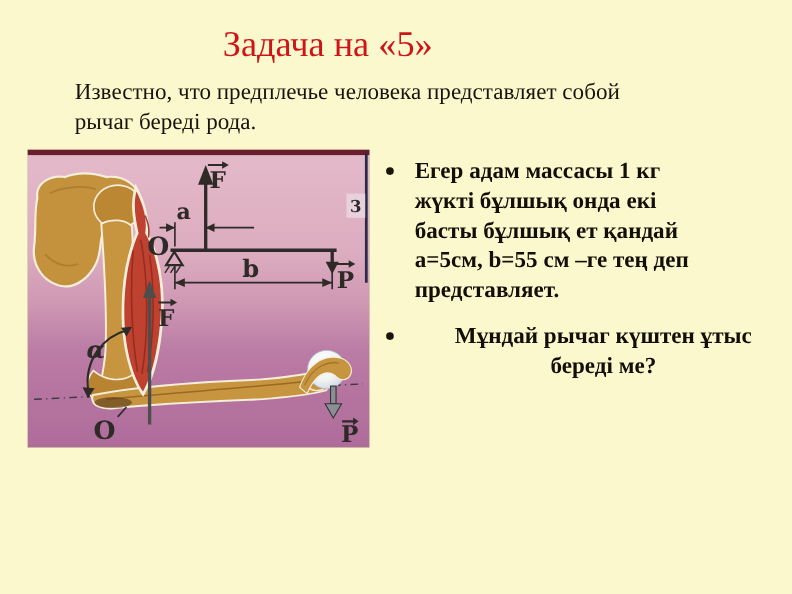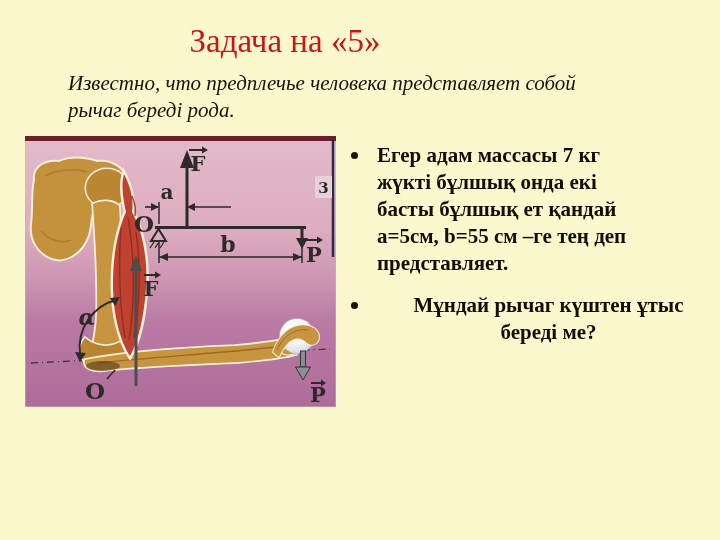--- a/index.html
+++ b/index.html
@@ -5,27 +5,27 @@
   html,body{margin:0;padding:0;}
   body{width:720px;height:540px;overflow:hidden;}
   .slide{
     position:relative;width:720px;height:540px;
     background:#FBF8CD;
     font-family:"Liberation Serif", serif;
   }
   .title{
     position:absolute;left:0;top:22px;width:570px;
     text-align:center;font-size:33px;line-height:38px;
-    color:#CF1418;white-space:nowrap;
+    color:#CF1418;white-space:nowrap;padding-left:13px;
   }
   .subtitle{
     position:absolute;left:68px;top:70px;width:600px;
     font-size:21px;line-height:27px;color:#17120a;
   }
-  .subtitle div{white-space:nowrap;font-style:italic;}
+  .subtitle div{white-space:nowrap;}
   .figure-wrap{
     position:absolute;left:25px;top:136px;width:311px;height:271px;
   }
   .figure-wrap svg{display:block;}
   .bullets{
     position:absolute;left:340px;top:142px;width:380px;
     list-style:none;margin:0;padding:0;
   }
   .bullets li{
     position:relative;padding-left:37px;
@@ -165,21 +165,21 @@
         <line x1="281" y1="104" x2="294" y2="104" stroke="#2E2A28" stroke-width="2"></line>
         <polygon points="298,104 292,100.5 292,107.5" fill="#2E2A28"></polygon>
         <text x="289" y="126" font-size="21" text-anchor="middle" class="fig-label">P</text>
       </g>
     </svg>
   </div>
 
   <ul class="bullets">
     <li>
       <span class="dot"></span>
-      <div>Егер адам массасы 7 кг</div>
+      <div>Егер адам массасы 1 кг</div>
       <div>жүкті бұлшық онда екі</div>
       <div>басты бұлшық ет қандай</div>
       <div>а=5см, b=55 см –ге тең деп</div>
       <div>представляет.</div>
     </li>
     <li>
       <span class="dot"></span>
       <div>Мұндай рычаг күштен ұтыс</div>
       <div>береді ме?</div>
     </li>

